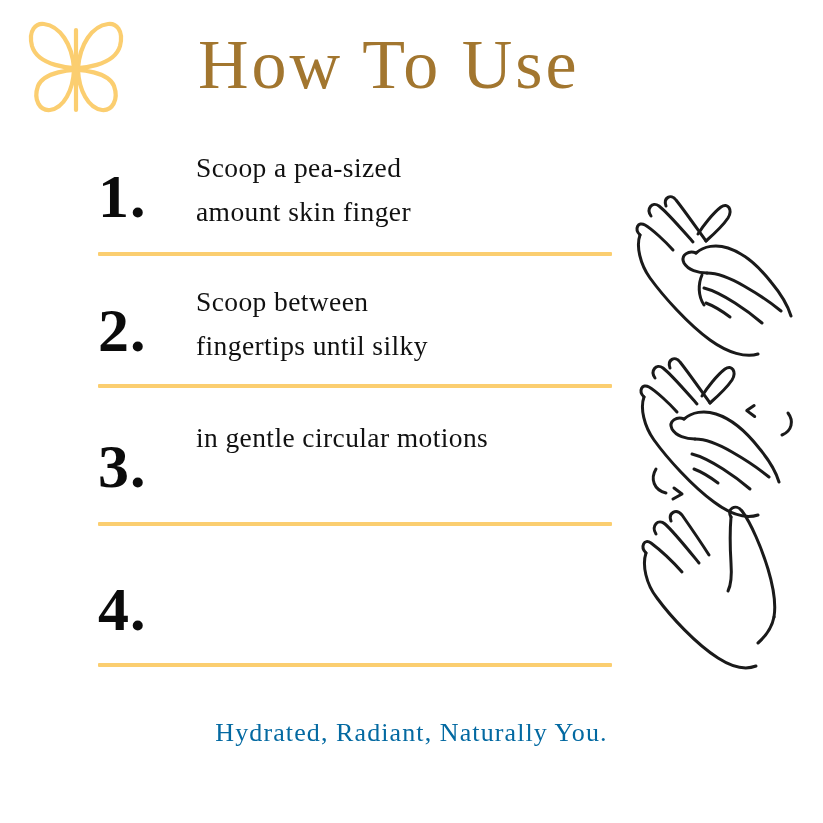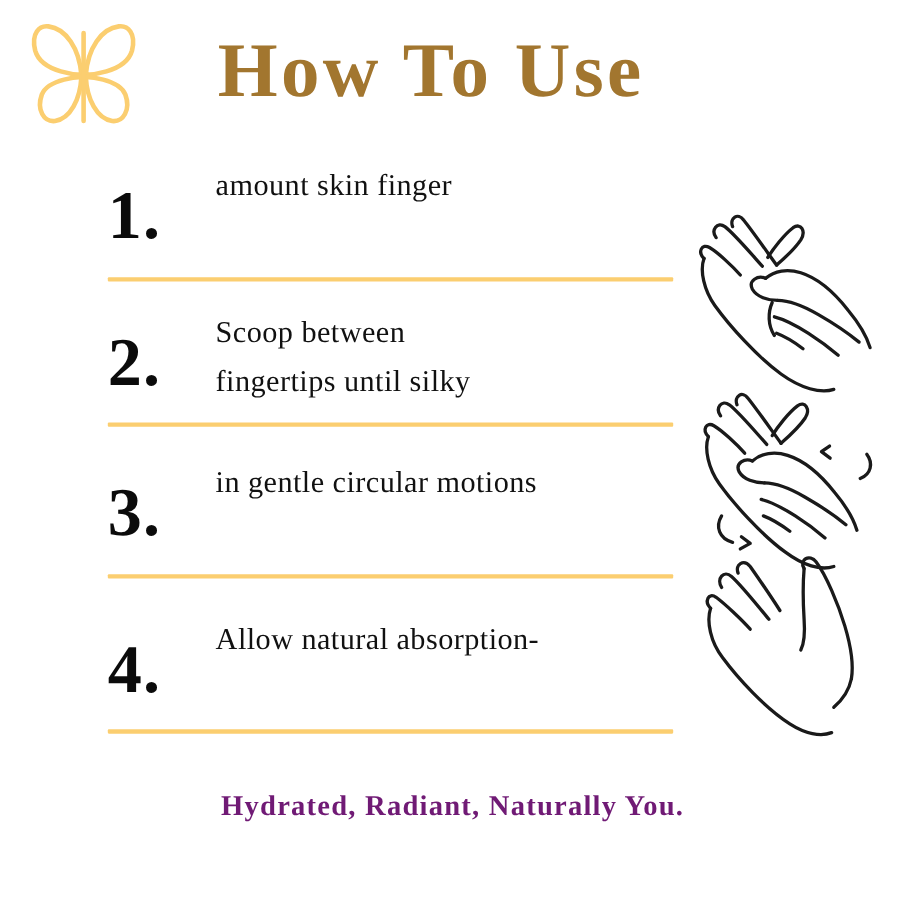--- a/index.html
+++ b/index.html
@@ -29,21 +29,21 @@
     left: 22px;
     top: 18px;
     width: 108px;
     height: 100px;
   }
   .page-title {
     position: absolute;
     left: 198px;
     top: 22px;
     font-family: "Liberation Serif", "DejaVu Serif", serif;
-    font-weight: bold;
+    font-weight: normal;
     font-size: 70px;
     letter-spacing: 3px;
     color: #A2762F;
     line-height: 86px;
     white-space: nowrap;
   }
 
   
   .steps {
     position: absolute;
@@ -109,22 +109,21 @@
   
   .tagline {
     position: absolute;
     left: 0;
     top: 718px;
     width: 823px;
     text-align: center;
     font-family: "Liberation Serif", "DejaVu Serif", serif;
     font-size: 26px;
     letter-spacing: 1.1px;
-    color: #701a75;
-    font-weight: bold;
+    color: #0369a1;
   }
 </style>
 </head>
 <body>
 
 <div class="header">
 
   <div class="logo-icon">
     <svg viewBox="0 0 108 100" width="108" height="100" aria-hidden="true">
       <g fill="none" stroke="#FBCE70" stroke-width="4.2" stroke-linecap="round" stroke-linejoin="round">
@@ -143,20 +142,21 @@
   </div>
 
   <div class="page-title">How To Use</div>
 </div>
 
 <div class="steps">
 
   <div class="step-row">
     <div class="step-number">1.</div>
     <div class="step-text">
+      <span>Scoop a pea-sized</span>
       <span class="line2">amount skin finger</span>
     </div>
     <div class="divider" style="top:112px"></div>
   </div>
 
   <div class="step-row" style="height:140px">
     <div class="step-number" style="top:26px">2.</div>
     <div class="step-text" style="top:24px">
       <span>Scoop between</span>
       <span class="line2">fingertips until silky</span>
@@ -168,21 +168,20 @@
     <div class="step-number" style="top:22px">3.</div>
     <div class="step-text" style="top:20px;width:440px">
       <span class="line2">in gentle circular motions</span>
     </div>
     <div class="divider" style="top:126px"></div>
   </div>
 
   <div class="step-row" style="height:140px">
     <div class="step-number" style="top:26px">4.</div>
     <div class="step-text" style="top:24px;width:440px">
-      <span>Allow natural absorption-</span>
     </div>
     <div class="divider" style="top:128px"></div>
   </div>
 
 </div>
 
 <div class="hands">
 
   <div class="hand-fig f1">
     <svg viewBox="0 0 200 190" width="200" height="190" aria-hidden="true">

